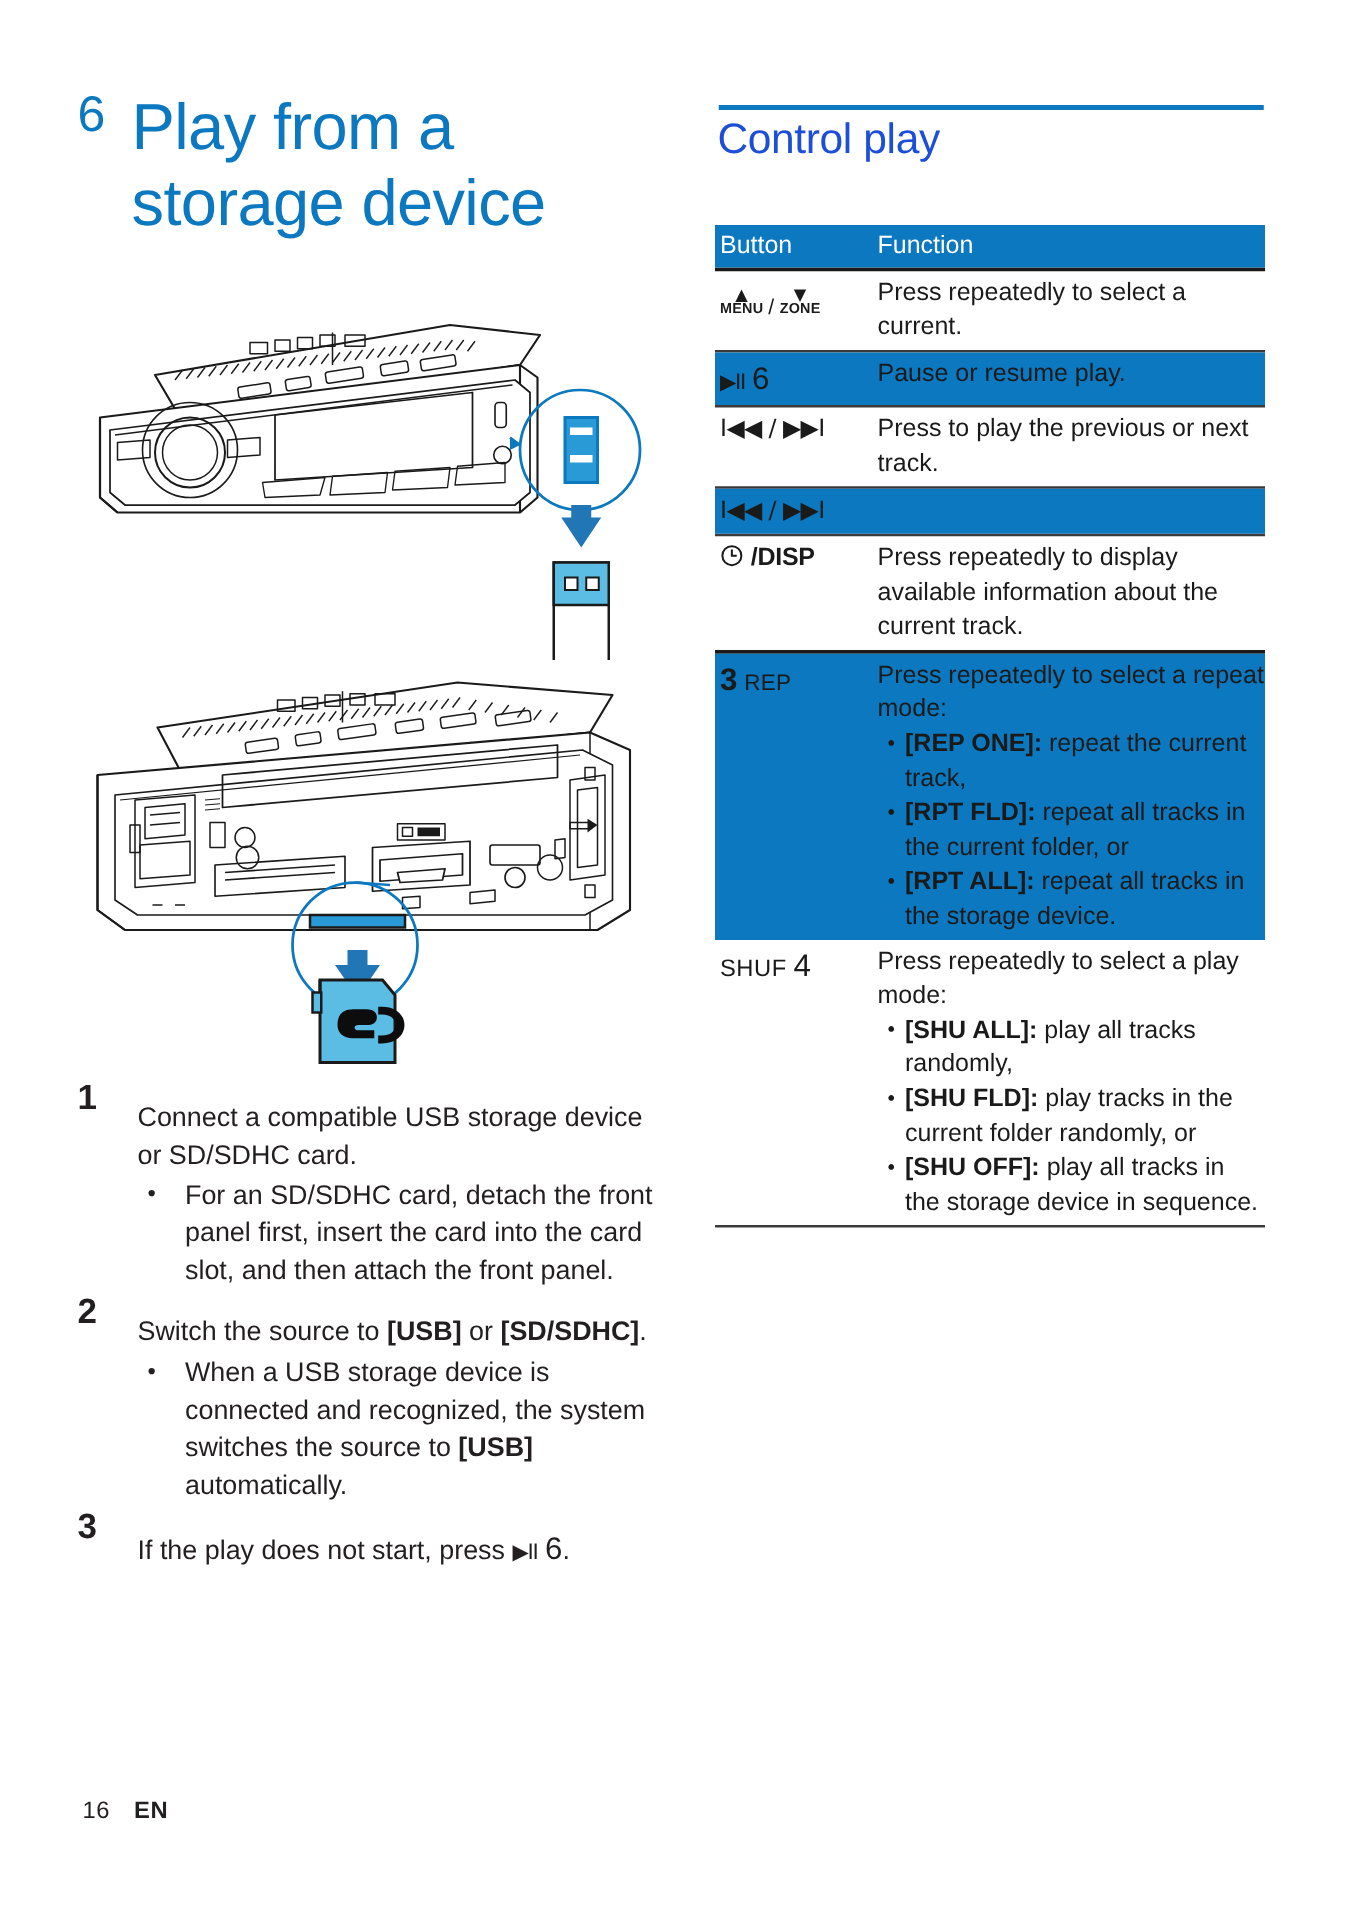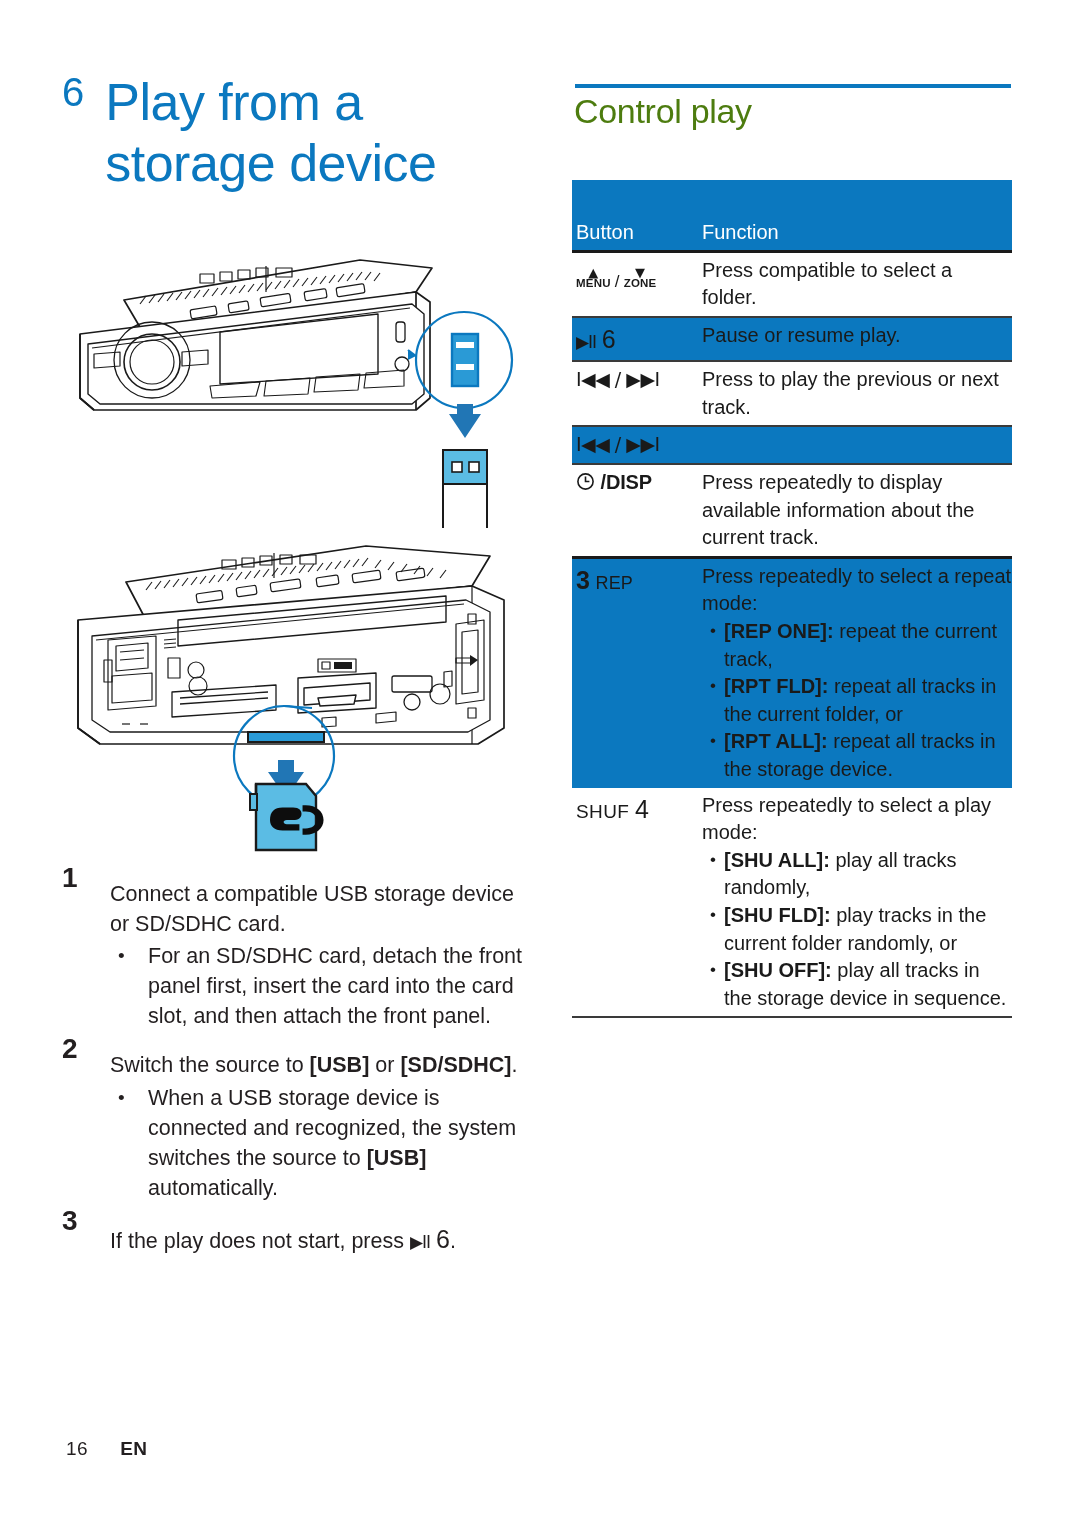--- a/index.html
+++ b/index.html
@@ -47,32 +47,32 @@
   .sub-text { flex:1 1 auto; }
   b { font-weight:bold; }
 
   
   .rule-top {
     position:absolute; left:575px; top:84px; width:436px; height:4px;
     background:#0b78bf;
   }
   .sec-title {
     position:absolute; left:574px; top:92px;
-    font-size:34px; color:#4d7c0f; font-weight:400; letter-spacing:-0.3px;
+    font-size:34px; color:#1d4ed8; font-weight:400; letter-spacing:-0.3px;
   }
 
   
   .tbl { position:absolute; left:572px; top:180px; width:440px;
          font-size:20px; line-height:1.38; }
   .tbl-row { display:flex; position:relative; }
   .tbl-row .cell-btn  { flex:0 0 128px; padding:4px 6px 4px 4px; }
   .tbl-row .cell-fn   { flex:1 1 auto;  padding:4px 0 4px 2px; }
   .tbl-row.blue { background:#0b78bf; }
   .tbl-row.head { background:#0b78bf; color:#ffffff; }
-  .tbl-row.head .cell-btn, .tbl-row.head .cell-fn { padding-top:3px; padding-bottom:3px;margin-top:36px; }
+  .tbl-row.head .cell-btn, .tbl-row.head .cell-fn { padding-top:3px; padding-bottom:3px; }
   .rule-dark { height:3px; background:#1a1a1a; width:100%; }
   .rule-thin { height:2px; background:#3a3a3a; width:100%; }
   .rule-bot  { height:2px; background:#3a3a3a; width:100%; }
 
   
   .glyph { font-family:"DejaVu Sans", sans-serif; }
   .menu-zone { display:inline-flex; align-items:flex-end; gap:3px; font-size:12px; letter-spacing:0.3px; }
   .mz-part { display:inline-flex; flex-direction:column; align-items:center; line-height:1; }
   .mz-tri { font-size:13px; line-height:0.9; }
   .mz-lbl { font-size:11.5px; font-weight:bold; letter-spacing:0.2px;text-align:right; }
@@ -86,21 +86,21 @@
   .replbl { font-size:18px; letter-spacing:0.2px; }
   .shuf { font-size:19px; letter-spacing:0.4px; }
 
   .fn-bullets { margin:0; padding:0; list-style:none; }
   .fn-bullets li { display:flex; align-items:flex-start; }
   .fn-bullets .bl { flex:0 0 22px; padding-left:8px; font-size:17px; line-height:1.5; }
   .fn-bullets .tx { flex:1 1 auto; }
 
   
   .footer { position:absolute; left:66px; top:1438px;
-            font-size:19px; color:#231f20; display:flex; gap:32px; }
+            font-size:19px; color:#231f20; display:flex; gap:19px; }
   .footer .pg { letter-spacing:0.5px; }
   .footer .lang { font-weight:bold; letter-spacing:0.5px; }
 </style>
 </head>
 <body>
 
 <div class="page">
 
   <div class="chapter">
     <div class="chapter-num">6</div>
@@ -407,21 +407,21 @@
             <span class="mz-tri glyph">▲</span>
             <span class="mz-lbl">MENU</span>
           </span>
           <span class="mz-slash">/</span>
           <span class="mz-part">
             <span class="mz-tri glyph">▼</span>
             <span class="mz-lbl">ZONE</span>
           </span>
         </span>
       </div>
-      <div class="cell-fn">Press compatible to select a folder.</div>
+      <div class="cell-fn">Press repeatedly to select a current.</div>
     </div>
     <div class="rule-thin"></div>
 
     <div class="tbl-row blue">
       <div class="cell-btn">
         <span class="glyph pp">▶II</span>
         <span class="bignum">6</span>
       </div>
       <div class="cell-fn">Pause or resume play.</div>
     </div>

